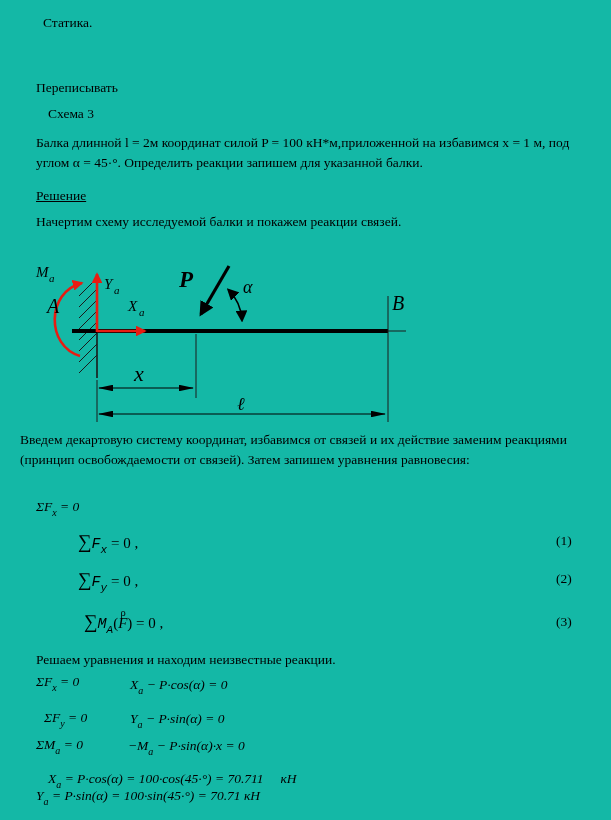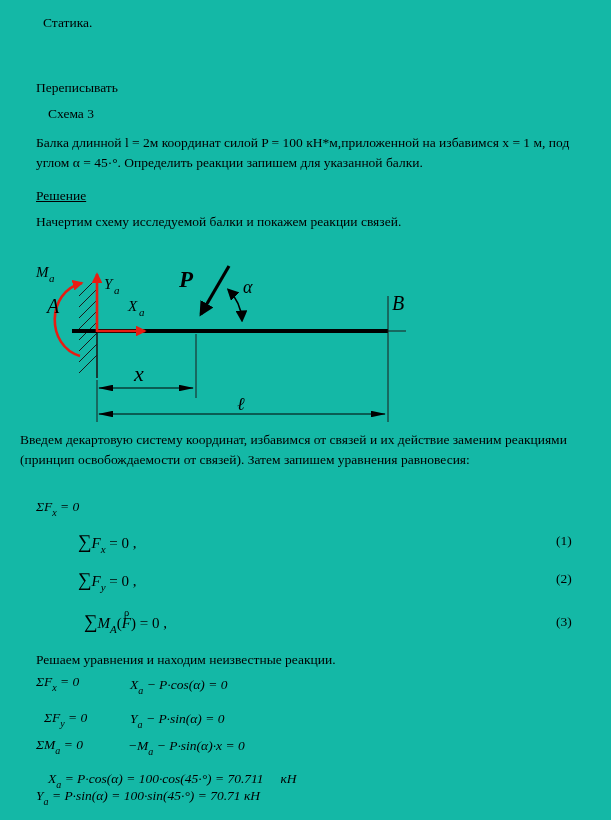--- a/index.html
+++ b/index.html
@@ -10,21 +10,21 @@
   .abs { position:absolute; }
   .txt { font-size:13.5px; line-height:20px; }
   .it  { }
   
   .mc  { font-style:italic; font-size:13.5px; white-space:pre; }
   .mc sub { font-size:10px; font-style:italic; }
   sub { vertical-align:-0.45em; line-height:0; }
   
   .book { font-size:15px; white-space:pre; }
   .book .op { font-size:19px; font-style:normal; }
-  .book .var { font-style:italic; }
+  .book .var { font-style:italic;font-family:Liberation Mono, monospace; }
   .book .var sub { font-size:11px; }
   .book .rest { font-style:normal; }
   .acc { position:relative; font-style:italic; display:inline-block; }
   .acc .rho { position:absolute; top:-0.72em; left:0.22em; font-size:10.5px; font-style:normal; }
   .eqnum { font-size:13.5px; }
   svg text { font-family:"Liberation Serif", serif; }
 </style>
 </head>
 <body>
 

